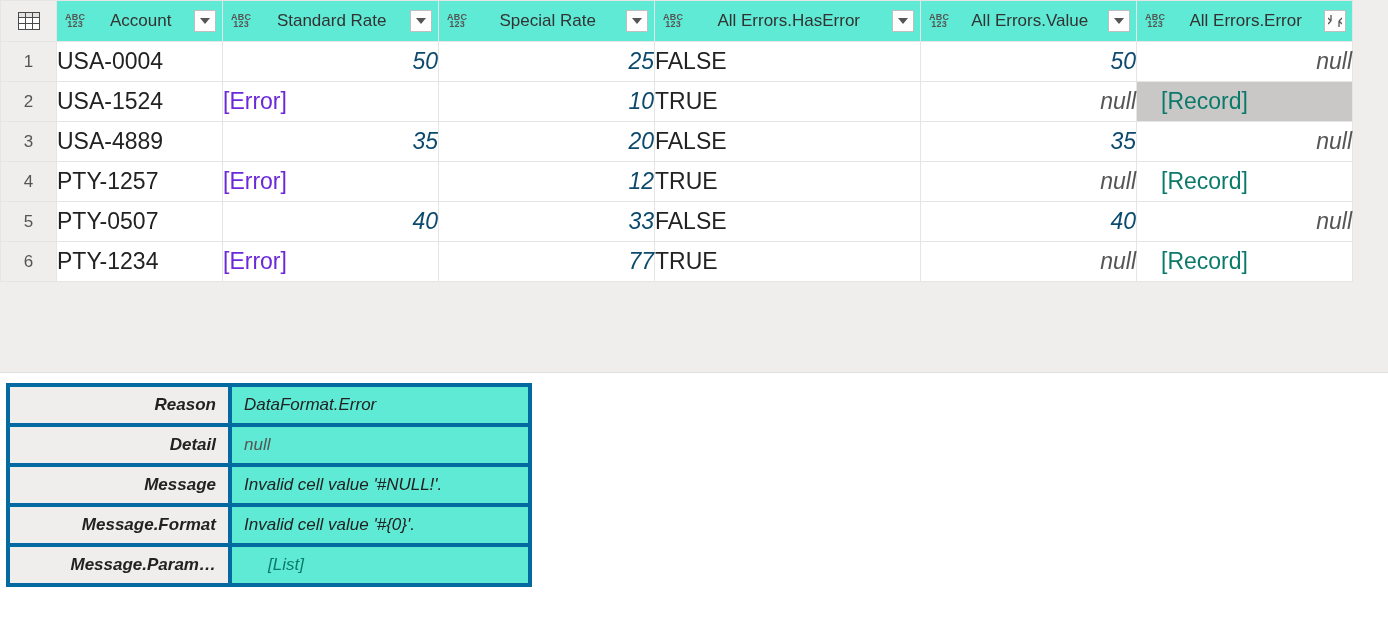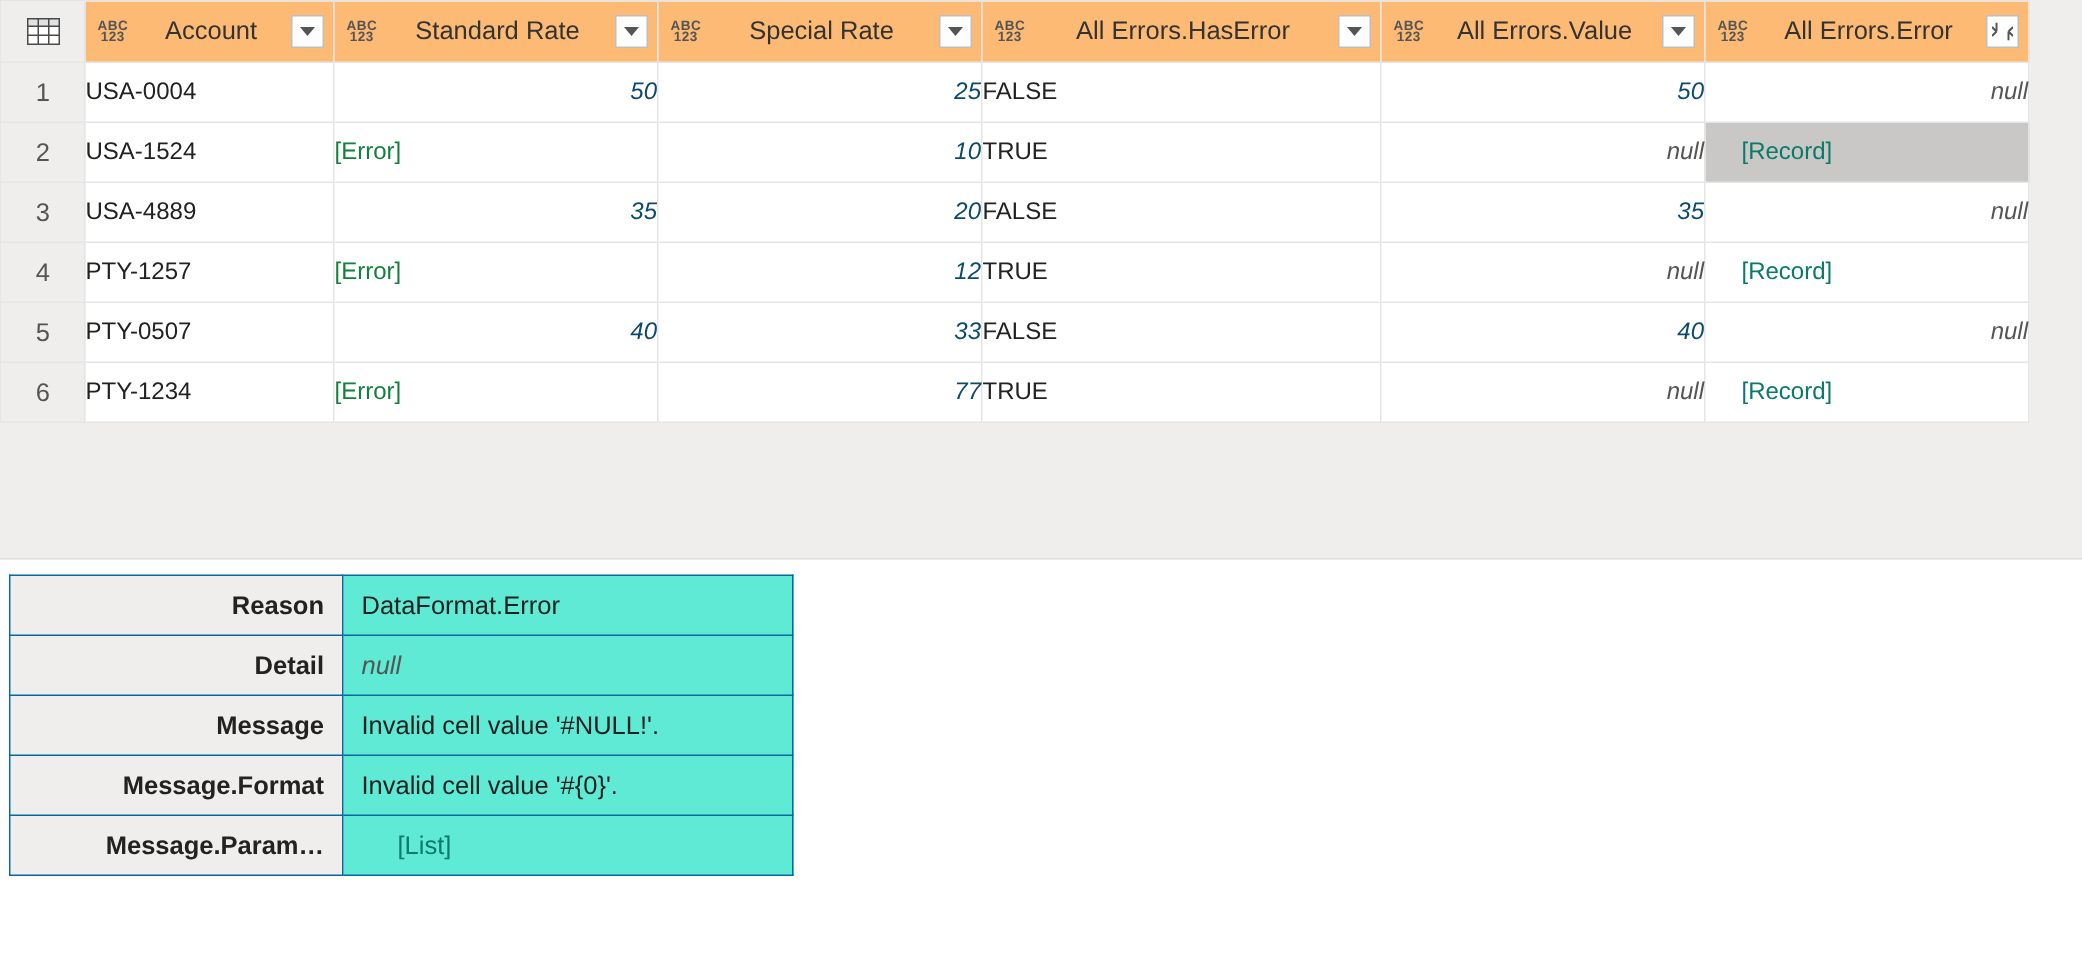--- a/index.html
+++ b/index.html
@@ -34,21 +34,21 @@
   }
   th.rownum {
     width:55px;
     background:#efeeec;
     text-align:center;
     font-weight:400;
     color:#555;
     font-size:17px;
   }
   th.colhead {
-    background:#fdba74;
+    background:#5eead4;
     font-weight:400;
     color:#333;
     font-size:17px;
   }
   .colhead-inner {
     display:flex;
     align-items:center;
     height:100%;
     padding:0 6px 0 8px;
     gap:4px;
@@ -69,39 +69,40 @@
     border:1px solid #bfbfbf;
     background:#fdfdfd;
     display:flex; align-items:center; justify-content:center;
     cursor:pointer;
   }
   .dd-btn svg, .expand-btn svg { display:block; }
   .table-icon {
     width:55px; height:40px;
     display:flex; align-items:center; justify-content:center;
   }
-  td.cell { padding:0 10px; font-size:16px; }
+  td.cell { padding:0 10px; font-size:23px; }
   td.num { text-align:right; font-style:italic; color:#0c4a6e; }
   td.txt { text-align:left; }
   .null { font-style:italic; color:#555; text-align:right; }
   .link { color:#0b7a6b; cursor:pointer;padding-left:24px; }
-  .error { color:#15803d; cursor:pointer; }
+  .error { color:#6d28d9; cursor:pointer; }
   td.selected { background:#c9c8c6; }
   
   .details-section { padding:10px 6px 20px 6px; }
   .details-title { font-size:22px; font-weight:400; color:#333; margin:0 0 10px 2px; }
   table.details {
     border-collapse:collapse;
     font-size:17px;
   }
   table.details td {
-    border:1px solid #0369a1;
+    border:4px solid #0369a1;
     padding:6px 12px;
     height:40px;
     vertical-align:middle;
+    font-style:italic;
   }
   table.details td.key {
     background:#efeeec;
     text-align:right;
     font-weight:700;
     width:222px;
     color:#222;
     white-space:nowrap;
     overflow:hidden;
   }

